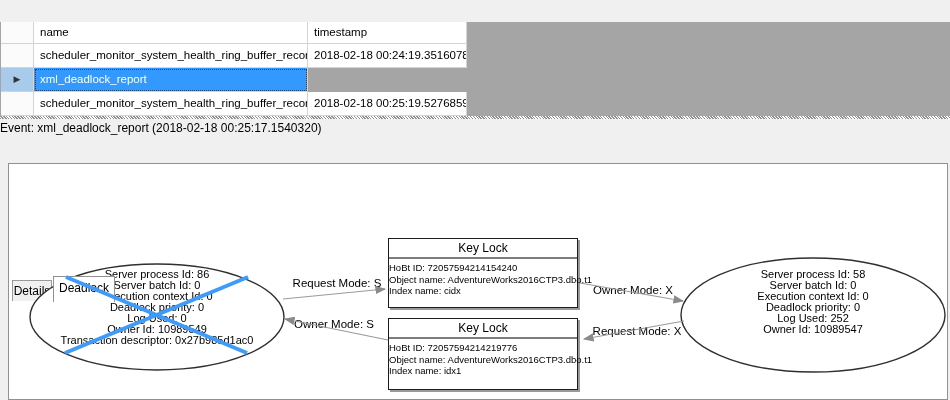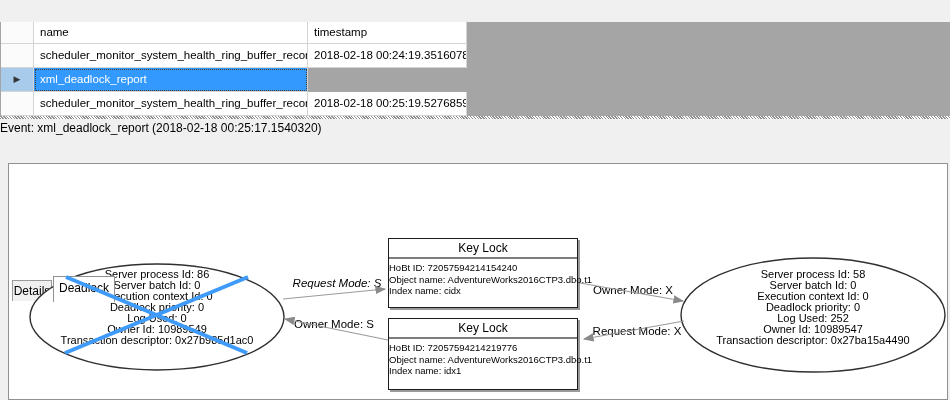--- a/index.html
+++ b/index.html
@@ -131,24 +131,23 @@
       <div>Transaction descriptor: 0x27b985d1ac0</div>
     </div>
 
     <div class="node-text" style="left:694px;top:105px;width:220px;">
       <div>Server process Id: 58</div>
       <div>Server batch Id: 0</div>
       <div>Execution context Id: 0</div>
       <div>Deadlock priority: 0</div>
       <div>Log Used: 252</div>
       <div>Owner Id: 10989547</div>
-      <div>Transaction descriptor: 0x27ba15a4490</div>
     </div>
 
-    <div class="edge-label" style="left:328px;top:119px;font-style:italic;">Request Mode: S</div>
+    <div class="edge-label" style="left:328px;top:119px;">Request Mode: S</div>
     <div class="edge-label" style="left:325px;top:160px;">Owner Mode: S</div>
     <div class="edge-label" style="left:624px;top:126px;">Owner Mode: X</div>
     <div class="edge-label" style="left:628px;top:167px;">Request Mode: X</div>
 
     <svg class="lay3" width="938" height="235" viewBox="0 0 938 235">
       <defs>
         <marker id="ah" markerWidth="9" markerHeight="7" refX="8" refY="3.5" orient="auto">
           <path d="M0,0 L9,3.5 L0,7 z" fill="#8a8a8a"></path>
         </marker>
       </defs>

